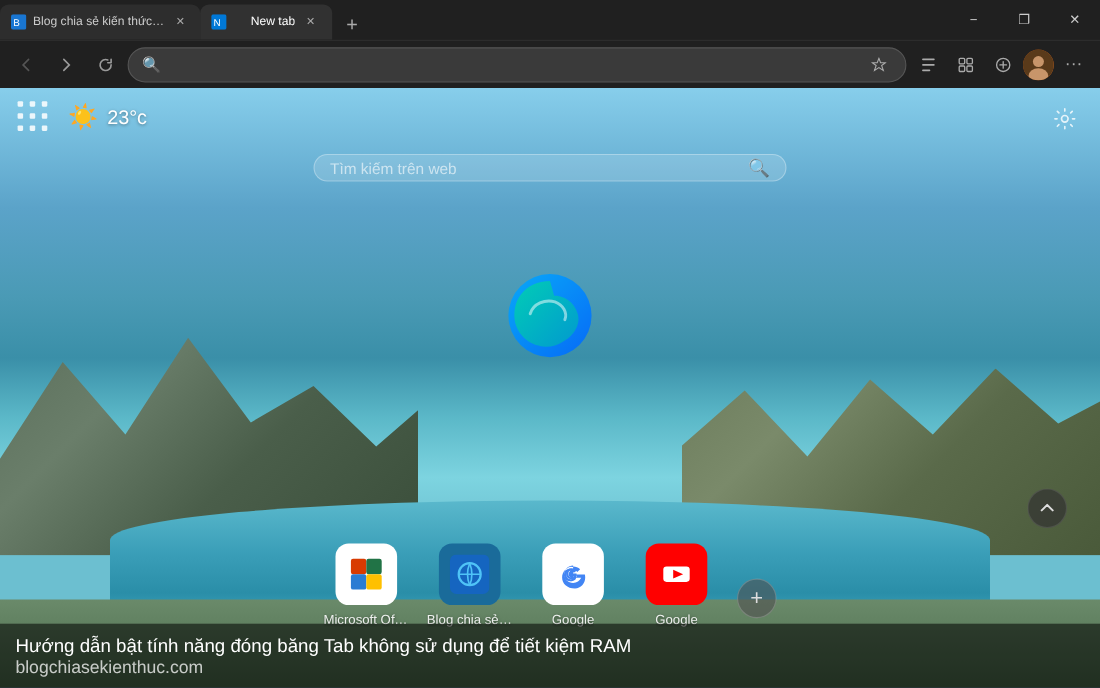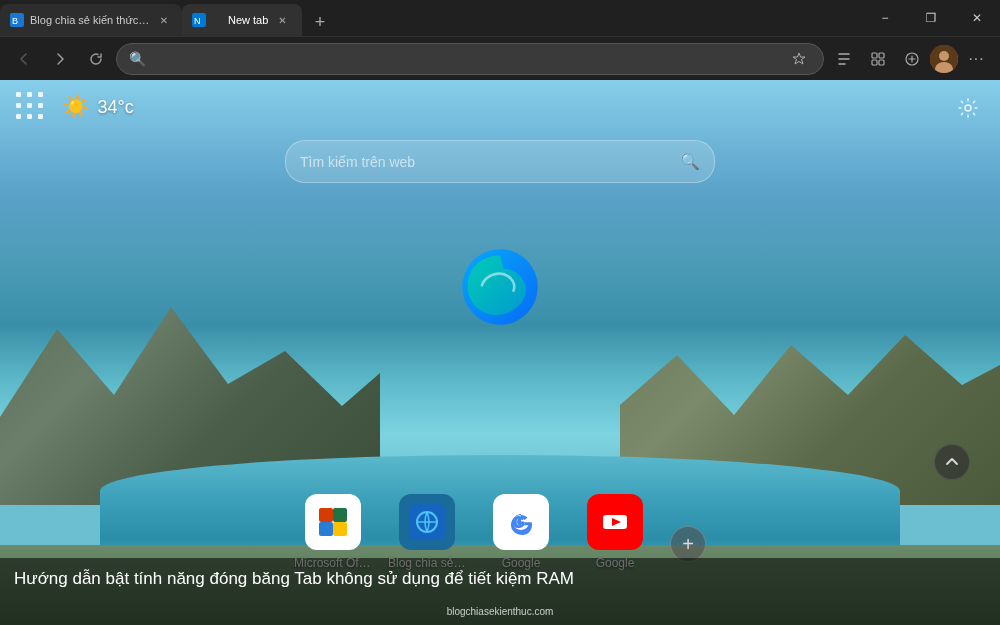--- a/index.html
+++ b/index.html
@@ -267,21 +267,21 @@
     
     .center-search {
       position: absolute;
       top: 60px;
       left: 50%;
       transform: translateX(-50%);
       width: 430px;
     }
     .center-search-box {
       width: 100%;
-      height: 43px;
+      height: 25px;
       background: rgba(255,255,255,0.15);
       border: 1px solid rgba(255,255,255,0.3);
       border-radius: 20px;
       display: flex;
       align-items: center;
       padding: 0 14px;
       gap: 8px;
     }
     .center-search-input {
       flex: 1;
@@ -382,24 +382,23 @@
       background: rgba(0,0,0,0.55);
       padding: 10px 14px 8px;
     }
     .bottom-headline {
       font-size: 17px;
       font-weight: 400;
       color: #fff;
       line-height: 1.3;
     }
     .bottom-url {
-      font-size: 10px;
+      font-size: 16px;
       color: rgba(255,255,255,0.75);
-      margin-top: 16px;
-      text-align: center;
+      margin-top: 0;
     }
     
     .blog-icon-box {
       background: #1a6b9a;
     }
     
     .google-icon-box {
       background: #fff;
     }
     
@@ -522,21 +521,21 @@
       <div class="apps-dot"></div>
       <div class="apps-dot"></div>
       <div class="apps-dot"></div>
       <div class="apps-dot"></div>
       <div class="apps-dot"></div>
       <div class="apps-dot"></div>
       <div class="apps-dot"></div>
     </div>
     <div class="weather-widget">
       <span class="sun-icon-svg">☀️</span>
-      <span class="weather-temp">34°c</span>
+      <span class="weather-temp">23°c</span>
     </div>
   </div>
 
   <div class="settings-icon">
     <svg width="22" height="22" viewBox="0 0 22 22" fill="none">
       <circle cx="11" cy="11" r="3" stroke="rgba(255,255,255,0.8)" stroke-width="1.5"></circle>
       <path d="M11 2v2M11 18v2M2 11h2M18 11h2M4.22 4.22l1.42 1.42M16.36 16.36l1.42 1.42M4.22 17.78l1.42-1.42M16.36 5.64l1.42-1.42" stroke="rgba(255,255,255,0.8)" stroke-width="1.5" stroke-linecap="round"></path>
     </svg>
   </div>
 

